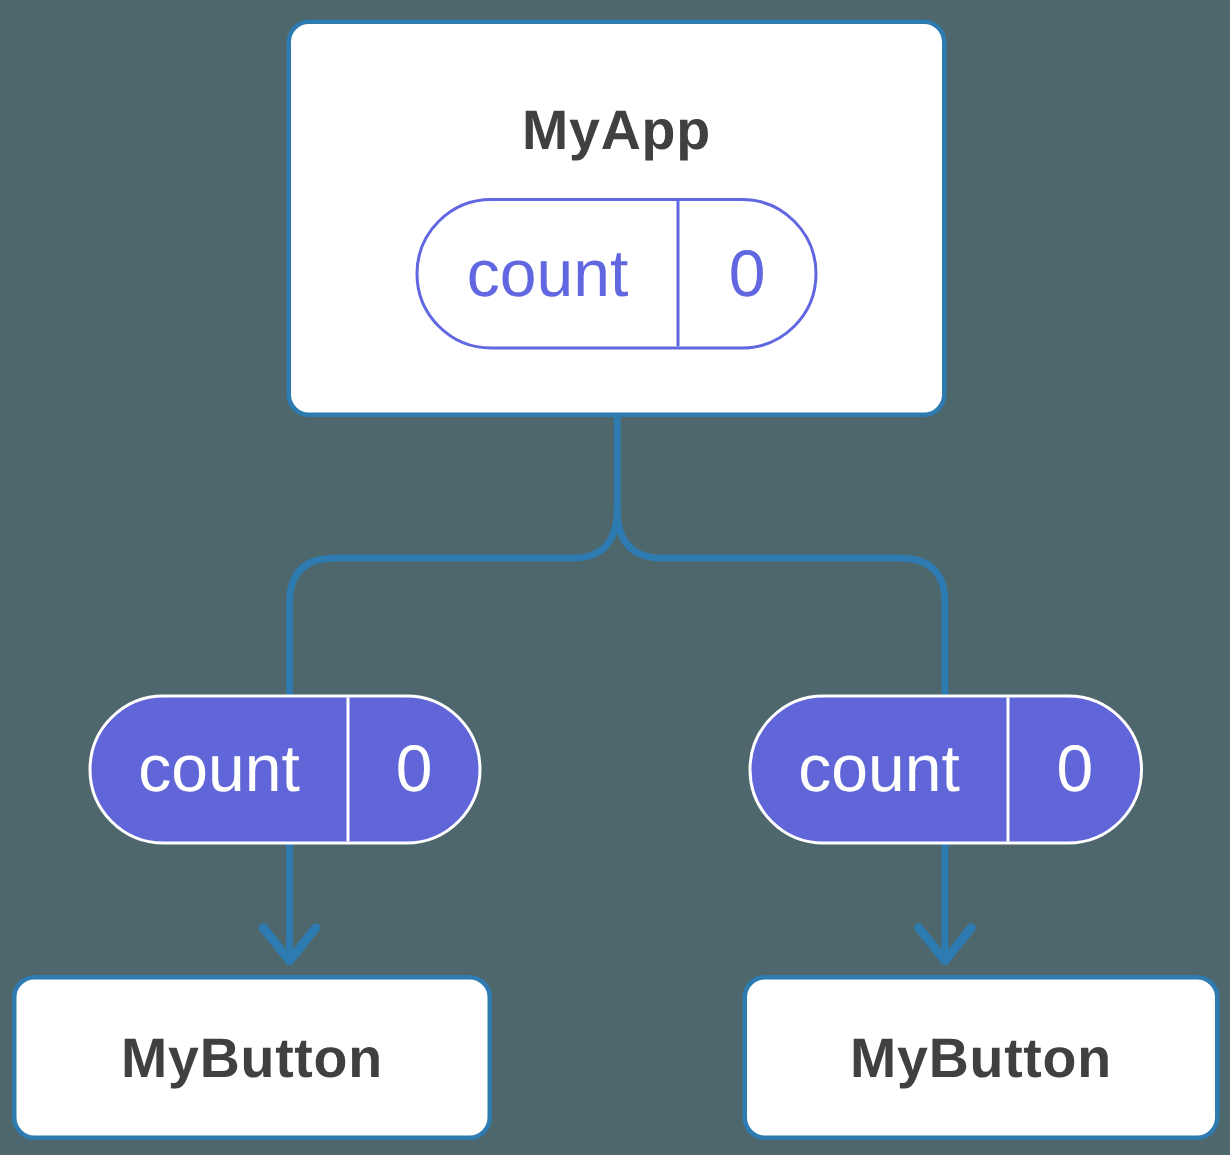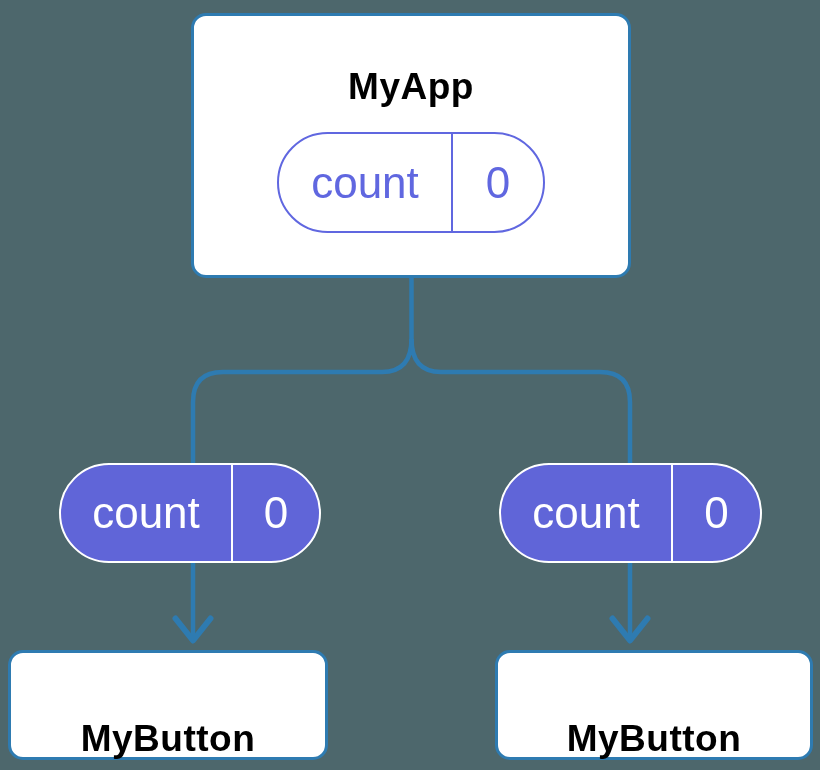--- a/index.html
+++ b/index.html
@@ -32,36 +32,36 @@
     flex-direction: column;
     align-items: center;
   }
   .card-root {
     left: 191px;
     top: 13px;
     width: 440px;
     height: 265px;
   }
   .card-child {
-    justify-content: flex-end;
+    justify-content: center;
   }
   .card-child-left {
     left: 8px;
     top: 650px;
     width: 320px;
     height: 110px;
   }
   .card-child-right {
     left: 495px;
     top: 650px;
     width: 318px;
     height: 110px;
   }
   .card-title {
-    color: #000000;
+    color: #404040;
     font-size: 37px;
     font-weight: 600;
     letter-spacing: 0.5px;
     line-height: 1;
   }
   .card-root .card-title {
     margin-top: 52px;
   }
   .pill {
     box-sizing: border-box;

